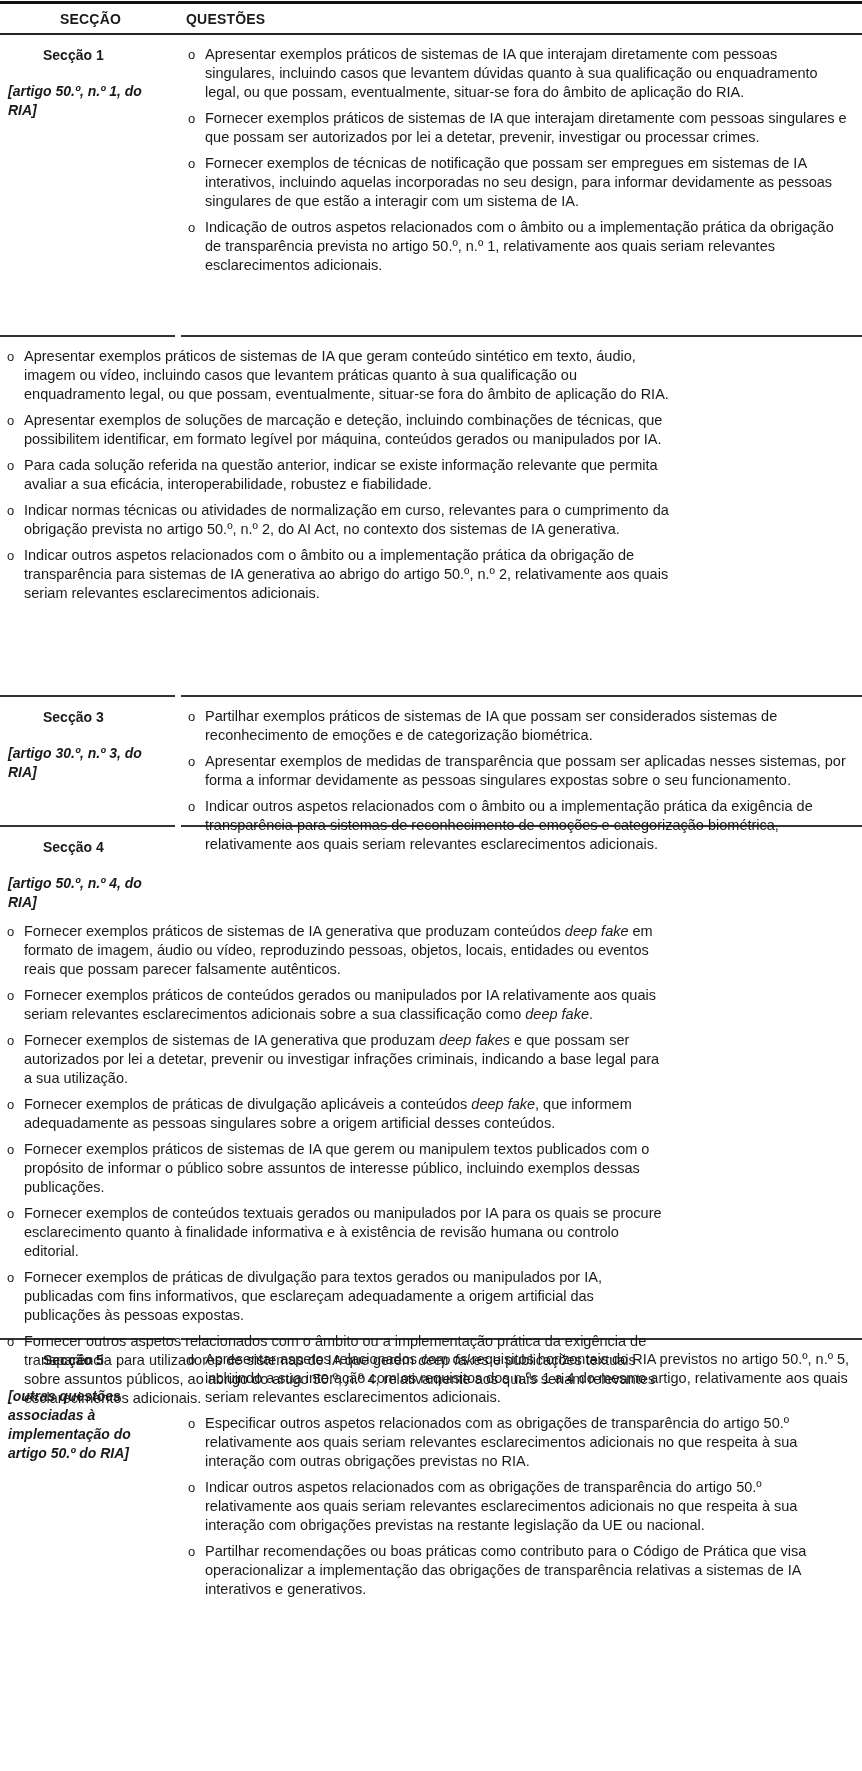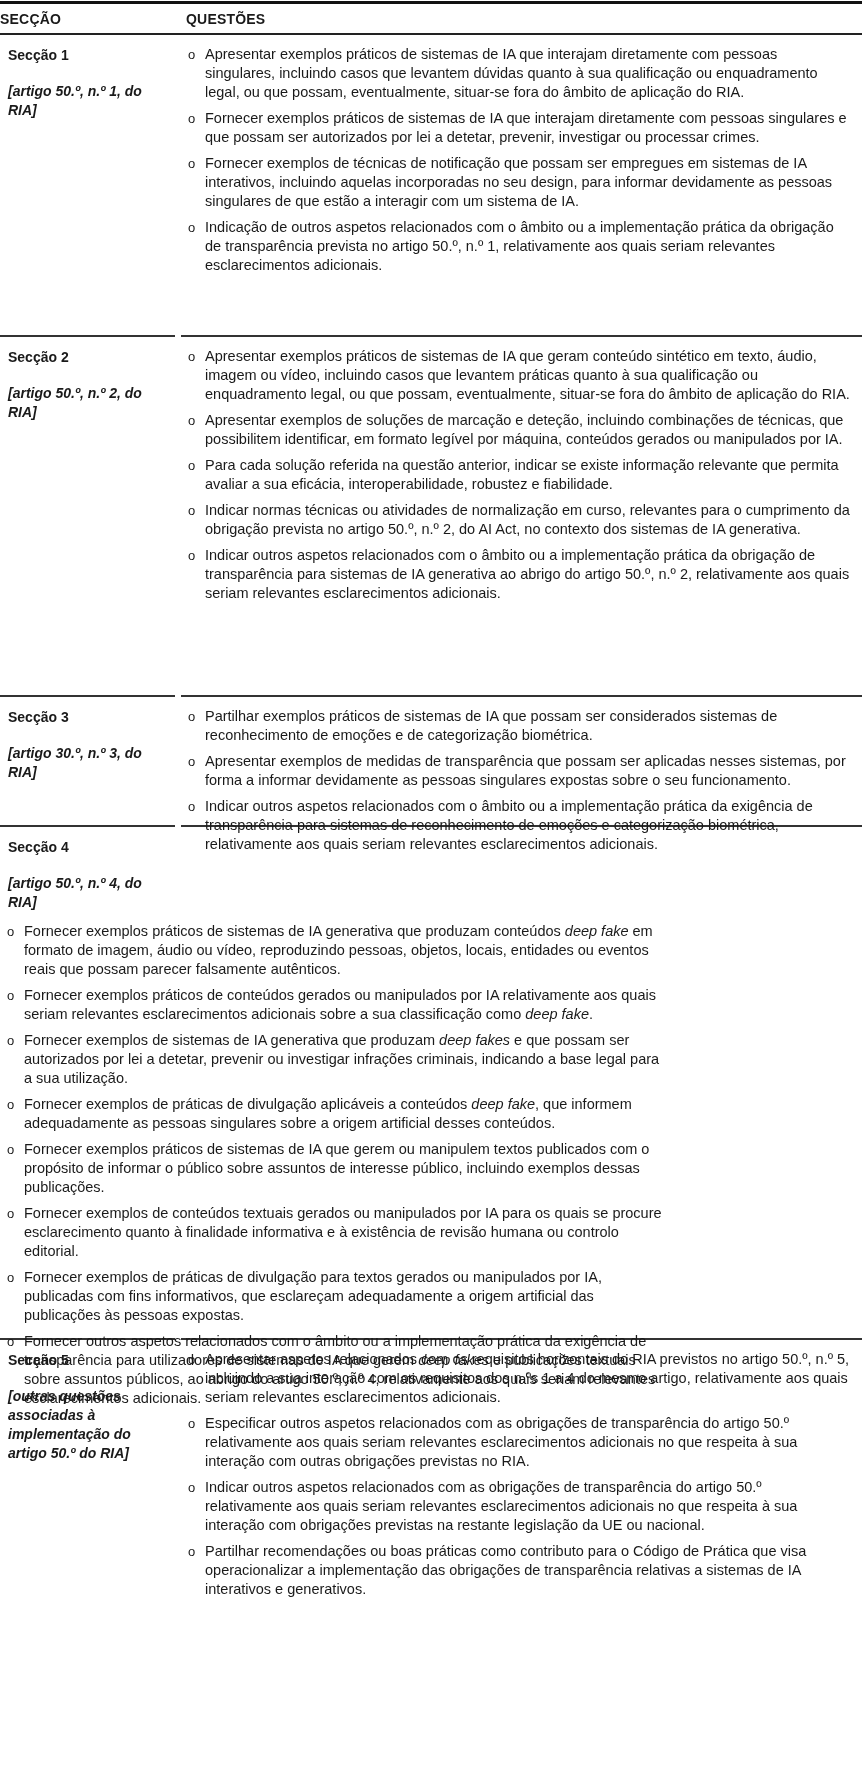--- a/index.html
+++ b/index.html
@@ -8,28 +8,28 @@
     font-family: "Liberation Sans", "DejaVu Sans", sans-serif;
     color: #1a1a1a;
   }
   .table { position: relative; width: 862px; margin-top: 1px; }
   .top-rule { height: 3px; background: #111; width: 862px; }
   .header {
     display: flex; height: 29px; align-items: center;
     border-bottom: 2px solid #222;
     font-weight: bold; font-size: 14px; letter-spacing: 0.2px;
   }
-  .header .h-left { width: 181px; box-sizing: border-box; }
+  .header .h-left { width: 181px; box-sizing: border-box; text-align: center; }
   .header .h-right { padding-left: 5px; }
   .row { display: flex; position: relative; }
   .row .left {
     width: 181px; box-sizing: border-box; padding: 11px 8px 0 8px;
     font-size: 14px; line-height: 19px;
   }
-  .row .left .sec-title { font-weight: bold; margin-bottom: 17px; }
+  .row .left .sec-title { font-weight: bold; margin-bottom: 17px; margin-left: 35px; }
   .row .left .sec-ref { font-weight: bold; font-style: italic; }
   .row .right {
     width: 681px; box-sizing: border-box; padding: 10px 10px 0 0;
   }
   .q {
     display: flex; font-size: 14.5px; line-height: 19px; margin-bottom: 7px;
   }
   .q .bullet { width: 24px; flex: 0 0 24px; padding-left: 7px; box-sizing: border-box; font-size: 13px; }
   .q .txt { flex: 1; padding-right: 2px; }
   .q .txt i { font-style: italic; }
@@ -72,24 +72,20 @@
           </div>
         </div>
   </div>
   <div class="sep">
     <div class="l"></div>
         <div class="gap"></div>
         <div class="r"></div>
   </div>
 
   <div class="row" style="height: 358px;">
-    <div class="left">
-      <div class="sec-title">Secção 2</div>
-      <div class="sec-ref">[artigo 50.º, n.º 2, do RIA]</div>
-    </div>
     <div class="right">
           <div class="q">
             <span class="bullet">o</span>
             <span class="txt">Apresentar exemplos práticos de sistemas de IA que geram conteúdo sintético em texto, áudio, imagem ou vídeo, incluindo casos que levantem práticas quanto à sua qualificação ou enquadramento legal, ou que possam, eventualmente, situar-se fora do âmbito de aplicação do RIA.</span>
           </div>
           <div class="q">
             <span class="bullet">o</span>
             <span class="txt">Apresentar exemplos de soluções de marcação e deteção, incluindo combinações de técnicas, que possibilitem identificar, em formato legível por máquina, conteúdos gerados ou manipulados por IA.</span>
           </div>
           <div class="q">

